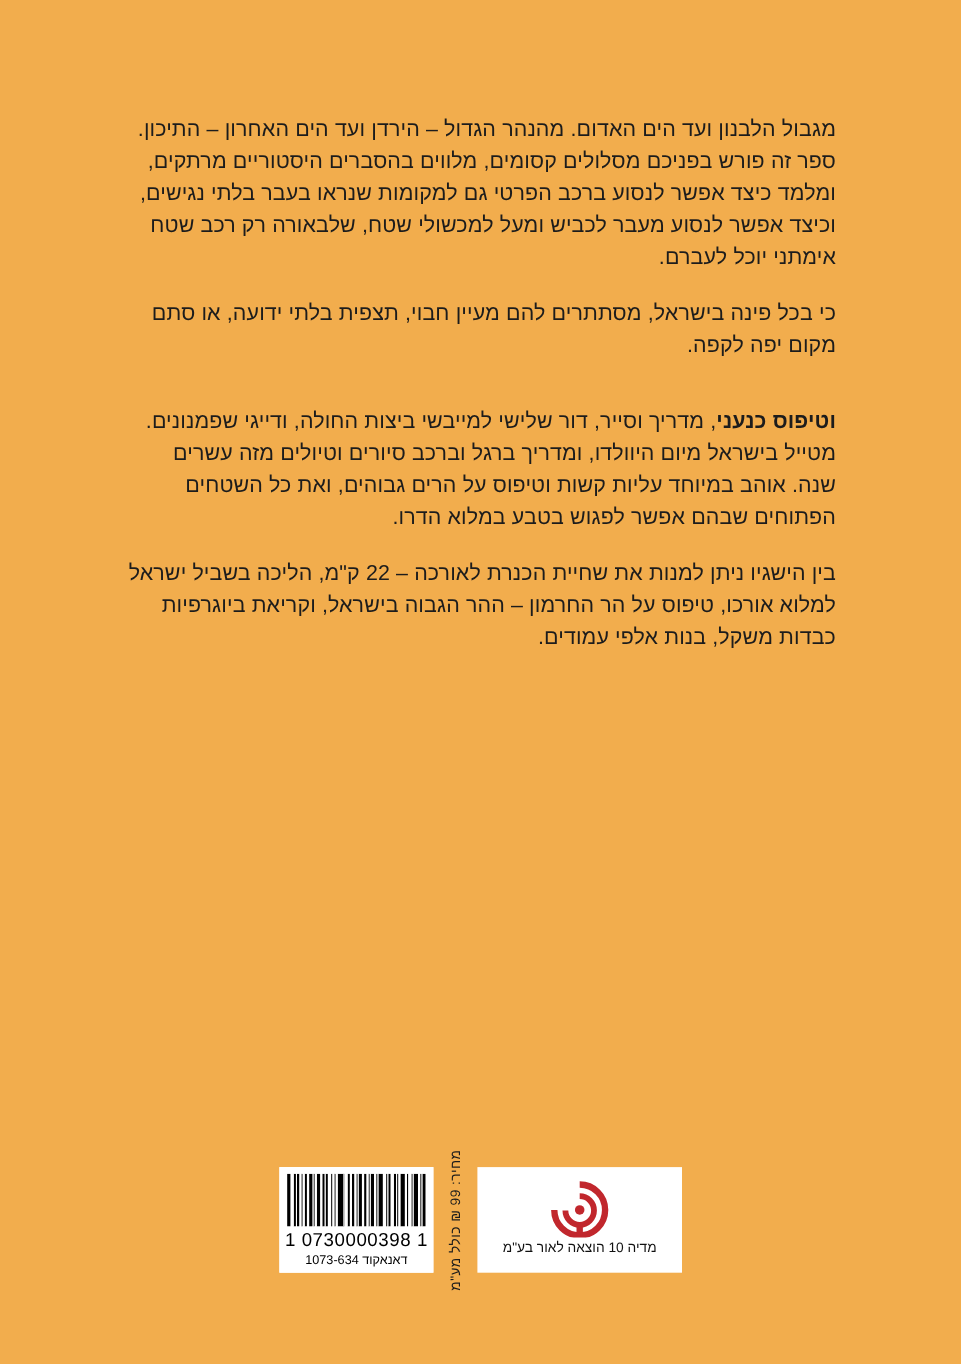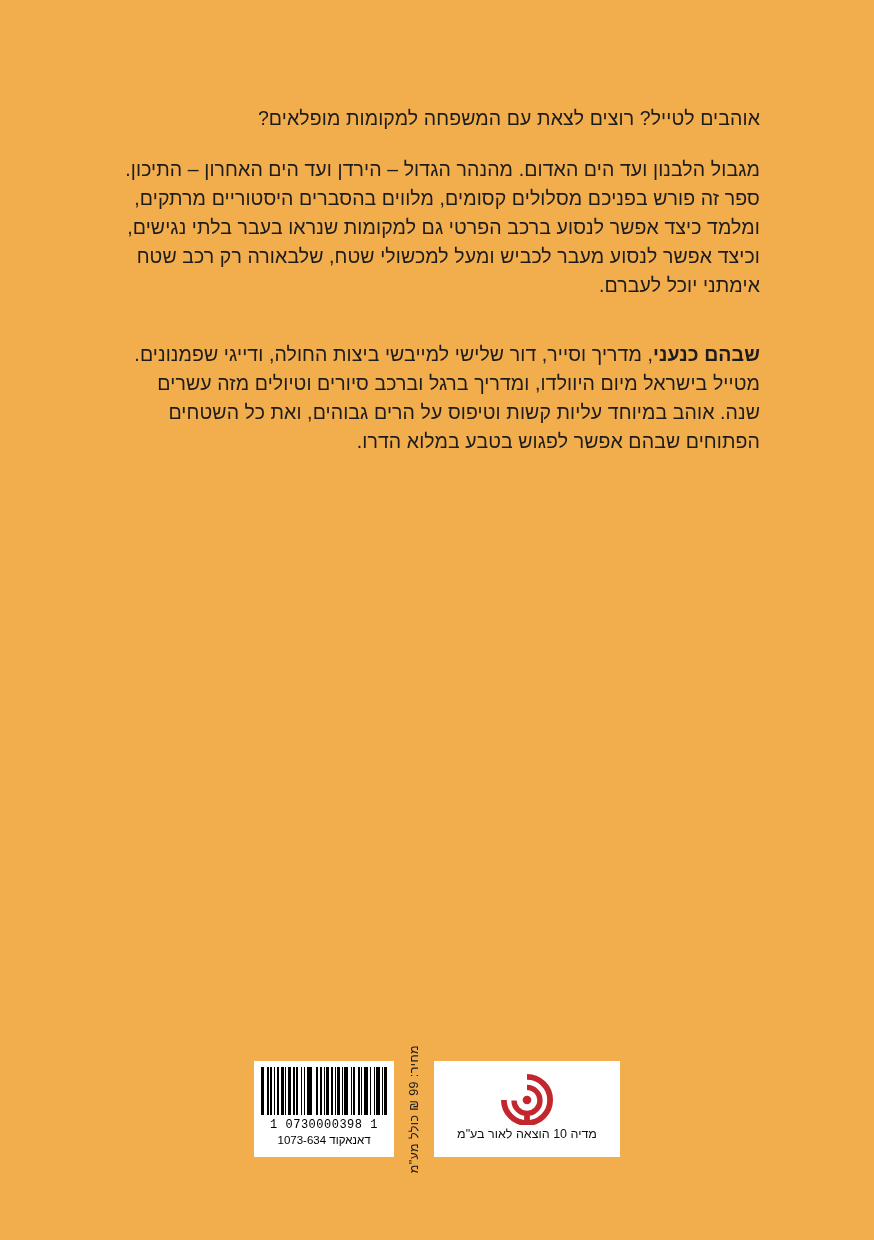--- a/index.html
+++ b/index.html
@@ -79,22 +79,22 @@
     align-items: stretch;
     gap: 0;
     overflow: hidden;
   }
   .bars span {
     display: block;
     background: #000;
     height: 100%;
   }
   .barcode-num {
-    font-family: Liberation Mono, monospace;
-    font-size: 12px;
+    font-family: Liberation Sans, sans-serif;
+    font-size: 17px;
     letter-spacing: 0.5px;
     color: #000;
     margin-top: 3px;
     direction: ltr;
     white-space: nowrap;
   }
   .barcode-sub {
     font-size: 11.5px;
     color: #000;
     margin-top: 2px;
@@ -141,28 +141,29 @@
     white-space: nowrap;
   }
 </style>
 </head>
 <body>
 
 <div class="page">
 
   <div class="blurb">
 
-    <p class="para">אוהבים לטייל? רוצים לצאת עם המשפחה למקומות מופלאים?</p>
 
 
     <p class="para">מגבול הלבנון ועד הים האדום. מהנהר הגדול – הירדן ועד הים האחרון – התיכון. ספר זה פורש בפניכם מסלולים קסומים, מלווים בהסברים היסטוריים מרתקים, ומלמד כיצד אפשר לנסוע ברכב הפרטי גם למקומות שנראו בעבר בלתי נגישים, וכיצד אפשר לנסוע מעבר לכביש ומעל למכשולי שטח, שלבאורה רק רכב שטח אימתני יוכל לעברם.</p>
 
-
-    <p class="para spaced-before"><span class="bio-name">שבהם כנעני</span><span>, מדריך וסייר, דור שלישי למייבשי ביצות החולה, ודייגי שפמנונים. מטייל בישראל מיום היוולדו, ומדריך ברגל וברכב סיורים וטיולים מזה עשרים שנה. אוהב במיוחד עליות קשות וטיפוס על הרים גבוהים, ואת כל השטחים הפתוחים שבהם אפשר לפגוש בטבע במלוא הדרו.</span></p>
-
+    <p class="para">כי בכל פינה בישראל, מסתתרים להם מעיין חבוי, תצפית בלתי ידועה, או סתם מקום יפה לקפה.</p>
+
+    <p class="para spaced-before"><span class="bio-name">וטיפוס כנעני</span><span>, מדריך וסייר, דור שלישי למייבשי ביצות החולה, ודייגי שפמנונים. מטייל בישראל מיום היוולדו, ומדריך ברגל וברכב סיורים וטיולים מזה עשרים שנה. אוהב במיוחד עליות קשות וטיפוס על הרים גבוהים, ואת כל השטחים הפתוחים שבהם אפשר לפגוש בטבע במלוא הדרו.</span></p>
+
+    <p class="para">בין הישגיו ניתן למנות את שחיית הכנרת לאורכה – 22 ק"מ, הליכה בשביל ישראל למלוא אורכו, טיפוס על הר החרמון – ההר הגבוה בישראל, וקריאת ביוגרפיות כבדות משקל, בנות אלפי עמודים.</p>
   </div>
 
   <div class="bottom-bar">
 
     <div class="barcode-box">
       <div class="bars">
         <span style="width:3px"></span>
           <span style="width:2px;background:#fff"></span>
         <span style="width:1px"></span>
           <span style="width:2px;background:#fff"></span>

